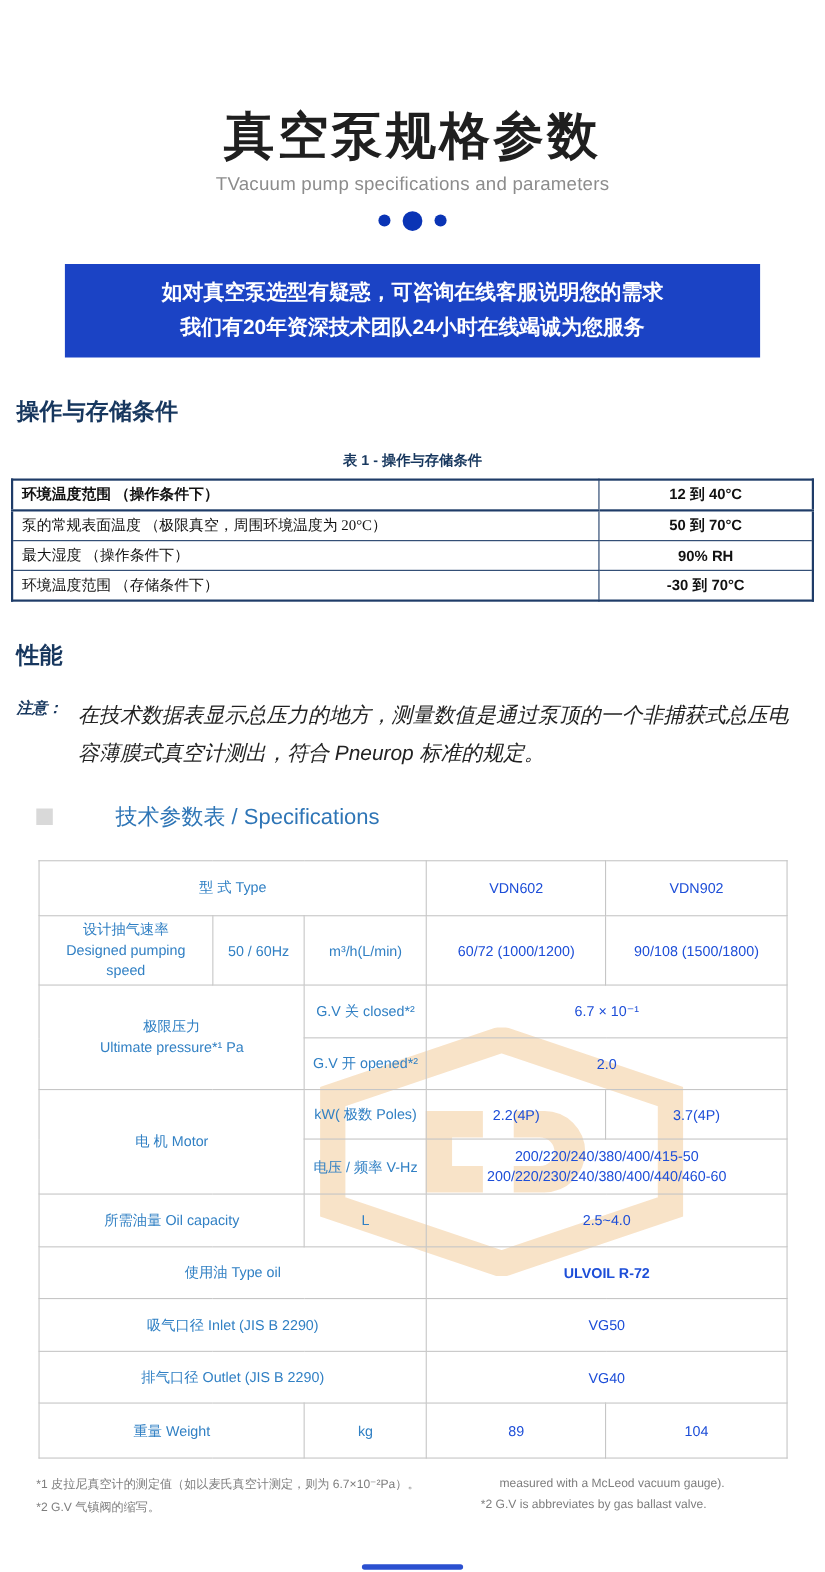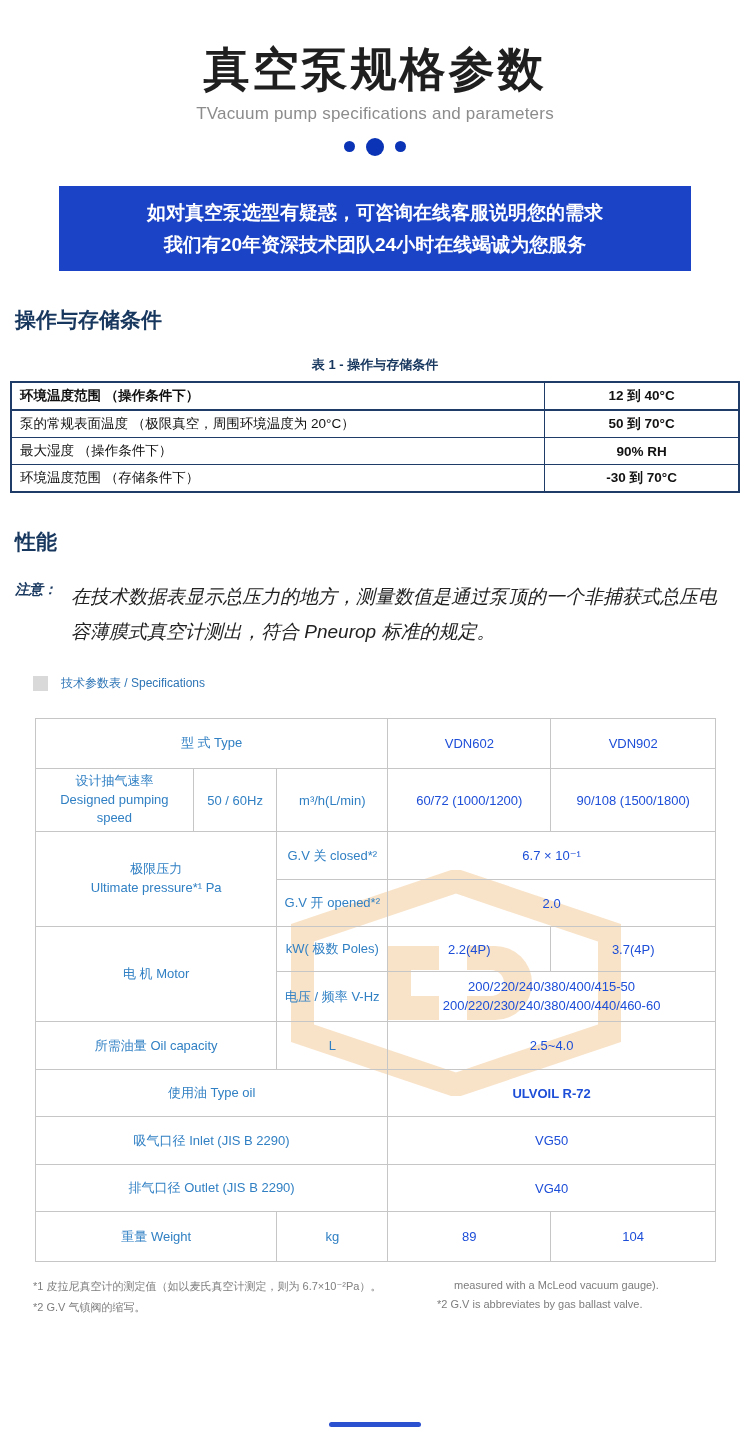--- a/index.html
+++ b/index.html
@@ -5,21 +5,21 @@
   * { margin: 0; padding: 0; box-sizing: border-box; }
   html, body { background: #ffffff; }
   body {
     width: 750px; height: 1429px;
     position: relative;
     overflow: hidden;
     font-family: "Liberation Sans", "DejaVu Sans", sans-serif;
     color: #222;
   }
   
-  .hero { text-align: center; padding-top: 44px; }
+  .hero { text-align: center; padding-top: 98px; }
   .hero-title {
     font-size: 46px; font-weight: 900; color: #1f1f1f;
     letter-spacing: 3px; line-height: 1.1;
   }
   .hero-sub { margin-top: 9px; font-size: 17px; color: #8c8c8c; letter-spacing: 0.2px; }
   .dots { margin-top: 14px; display: flex; justify-content: center; align-items: center; gap: 11px; }
   .dot { border-radius: 50%; background: #0a34b5; }
   .dot.small { width: 11px; height: 11px; }
   .dot.big { width: 18px; height: 18px; }
   
@@ -42,42 +42,42 @@
     margin: 7px auto 0 auto; width: 730px;
     border-collapse: collapse; table-layout: fixed;
     border: 2px solid #1f3c68;
   }
   table.cond td {
     border: 1px solid #1f3c68;
     font-size: 13.5px; color: #111;
     padding: 4px 8px; height: 23px;
   }
   table.cond tr.hdr td { font-weight: 800; border-bottom: 2px solid #1f3c68; }
-  table.cond td.lbl { text-align: left; }
+  table.cond td.lbl { text-align: left; font-family: Liberation Serif, serif; }
   table.cond td.val { text-align: center; font-weight: 600; }
   
   .note-row {
     margin: 24px 20px 0 15px;
     display: flex; gap: 14px; align-items: flex-start;
   }
   .note-label {
     font-size: 14px; font-weight: 800; font-style: italic;
     color: #17375e; white-space: nowrap; padding-top: 1px;
   }
   .note-text {
     font-size: 19px; font-style: italic; color: #222;
     line-height: 1.8; max-width: 660px;
   }
   
   .spec-heading {
     margin: 26px 0 0 33px;
     display: flex; align-items: center; gap: 13px;
   }
   .spec-bullet { width: 15px; height: 15px; background: #d9d9d9; }
-  .spec-heading-text { font-size: 12px; color: #2e75b6; }
+  .spec-heading-text { font-size: 20px; color: #2e75b6; margin-left: 44px; }
   
   .spec-wrap { position: relative; margin-top: 26px; }
   .watermark { position: absolute; left: 291px; top: 152px; z-index: 0; opacity: 0.9; }
   table.spec {
     position: relative; z-index: 1;
     margin-left: 35px; width: 681px;
     border-collapse: collapse; table-layout: fixed;
     border: 1px solid #a9a9a9;
     background: transparent;
   }

